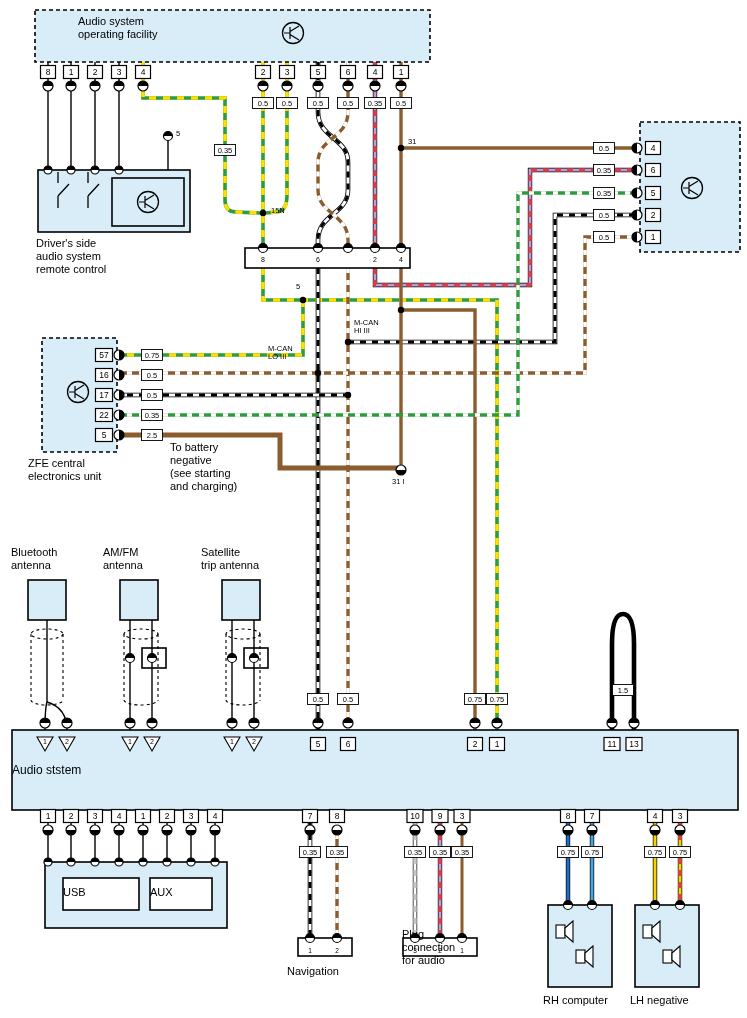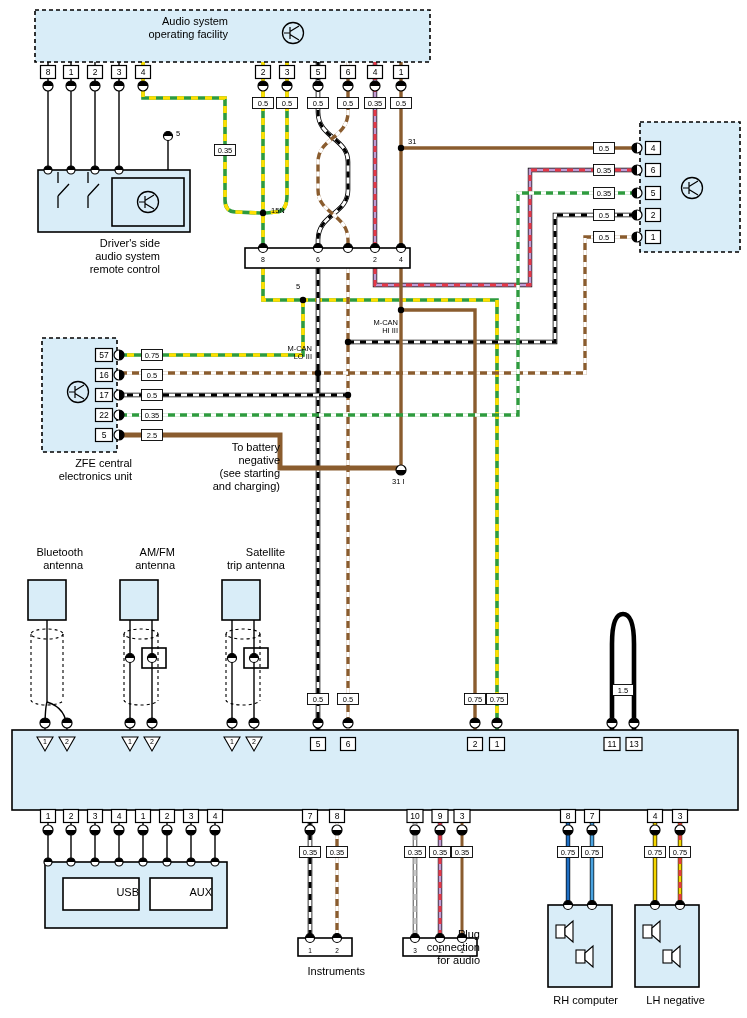--- a/index.html
+++ b/index.html
@@ -1,21 +1,21 @@
 <!DOCTYPE html>
 <html><head>
 <meta charset="utf-8">
 <style>
   *{margin:0;padding:0;box-sizing:border-box}
   html,body{background:#fff}
   body{font-family:"Liberation Sans",sans-serif;color:#000}
   .stage{position:relative;width:747px;height:1018px;background:#fff;overflow:hidden}
   .stage svg{position:absolute;left:0;top:0}
   svg text{font-family:"Liberation Sans",sans-serif;fill:#000}
-  .lbl{position:absolute;font-size:11px;line-height:1.18;text-align:right}
+  .lbl{position:absolute;font-size:11px;line-height:1.18;text-align:left}
   .sm{font-size:7.5px;line-height:1.1}
   .big{font-size:12px}
   .left{text-align:left}
 </style>
 </head>
 <body>
 
 <div class="stage">
   <svg id="diagram" width="747" height="1018" viewBox="0 0 747 1018">
       <path d="M48,62 V170" fill="none" stroke="#000" stroke-width="1.4"></path>
@@ -529,23 +529,24 @@
     <div>antenna</div>
   </div>
   <div class="lbl" style="left:103px;top:546px;width:72px">
     <div>AM/FM</div>
     <div>antenna</div>
   </div>
   <div class="lbl" style="left:201px;top:546px;width:84px">
     <div>Satellite</div>
     <div>trip antenna</div>
   </div>
+  <div class="lbl big" style="left:12px;top:763px;width:726px">Audio ststem</div>
   <div class="lbl" style="left:63px;top:886px;width:76px">USB</div>
   <div class="lbl" style="left:150px;top:886px;width:62px">AUX</div>
-  <div class="lbl" style="left:287px;top:965px;width:78px">Instruments</div>
+  <div class="lbl" style="left:287px;top:965px;width:78px">Navigation</div>
   <div class="lbl" style="left:402px;top:928px;width:78px">
     <div>Plug</div>
     <div>connection</div>
     <div>for audio</div>
   </div>
   <div class="lbl" style="left:543px;top:994px;width:75px">RH computer</div>
   <div class="lbl" style="left:630px;top:994px;width:75px">LH negative</div>
 </div>
 
 </body></html>

